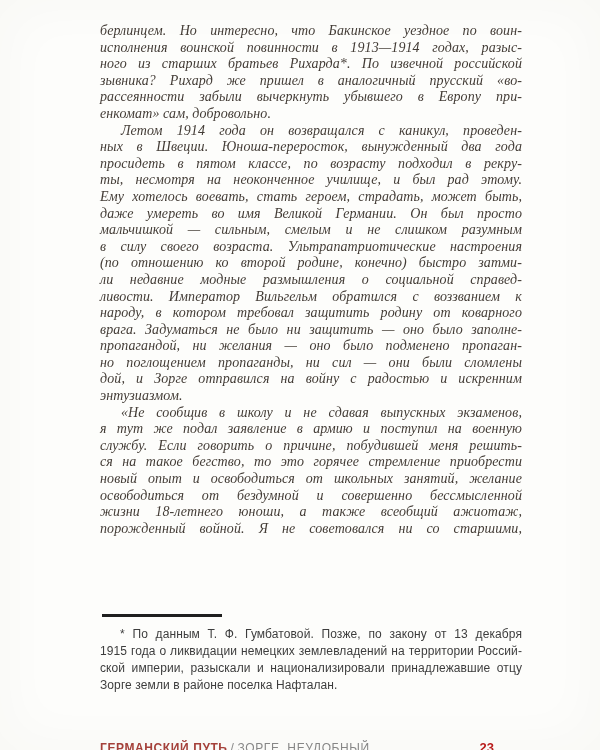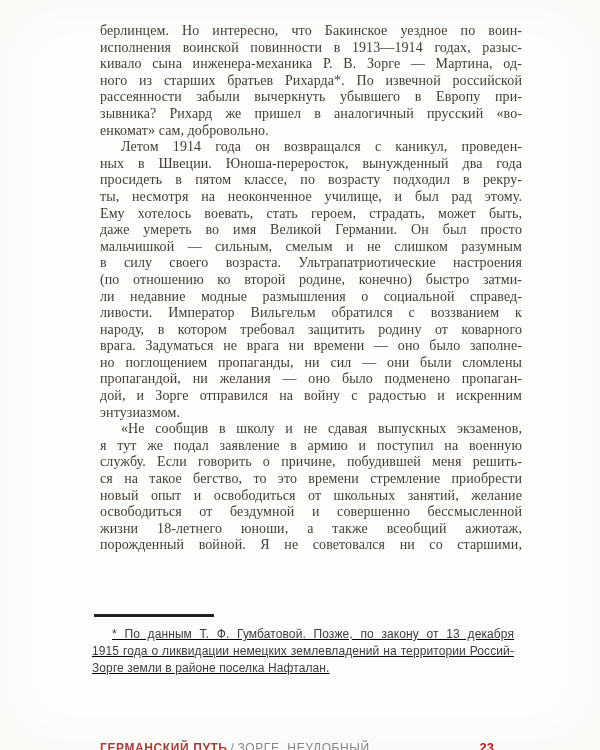--- a/index.html
+++ b/index.html
@@ -29,23 +29,22 @@
     text-align: justify;
     text-align-last: justify;
     height: 16.6px;
     overflow: visible;
   }
   .line.lastline { text-align-last: left; }
   .line.indent { text-indent: 21px; }
   
   .footnote {
     position: absolute;
-    left: 92px; top: 614px;
+    left: 100px; top: 614px;
     width: 422px;
-    text-decoration: underline;
   }
   .fn-rule {
     width: 120px; height: 3px;
     background: #1f1f1f;
     margin-left: 2px;
   }
   .fn-lines {
     margin-top: 9px;
     font-family: "Liberation Sans", sans-serif;
     font-size: 12px;
@@ -79,60 +78,60 @@
     font-weight: 700;
     color: #b91c1c;
     padding-right: 28px;
   }
 </style>
 </head>
 <body>
 
 <div class="page" style="background: rgb(253, 253, 251);">
 
-  <div class="text-block" id="body-text" style="color: rgb(67, 60, 54);">
+  <div class="text-block" id="body-text" style="color: rgb(67, 60, 54); font-style: italic;">
       <div class="line">берлинцем. Но интересно, что Бакинское уездное по воин-</div>
       <div class="line">исполнения воинской повинности в 1913—1914 годах, разыс-</div>
-      <div class="line">кивало сына инженера-механика Р. В. Зорге — Мартина, од-</div>
       <div class="line">ного из старших братьев Рихарда*. По извечной российской</div>
+      <div class="line">зывника? Рихард же пришел в аналогичный прусский «во-</div>
       <div class="line">рассеянности забыли вычеркнуть убывшего в Европу при-</div>
-      <div class="line">зывника? Рихард же пришел в аналогичный прусский «во-</div>
       <div class="line lastline">енкомат» сам, добровольно.</div>
       <div class="line indent">Летом 1914 года он возвращался с каникул, проведен-</div>
       <div class="line">ных в Швеции. Юноша-переросток, вынужденный два года</div>
       <div class="line">просидеть в пятом классе, по возрасту подходил в рекру-</div>
       <div class="line">ты, несмотря на неоконченное училище, и был рад этому.</div>
       <div class="line">Ему хотелось воевать, стать героем, страдать, может быть,</div>
       <div class="line">даже умереть во имя Великой Германии. Он был просто</div>
       <div class="line">мальчишкой — сильным, смелым и не слишком разумным</div>
       <div class="line">в силу своего возраста. Ультрапатриотические настроения</div>
       <div class="line">(по отношению ко второй родине, конечно) быстро затми-</div>
       <div class="line">ли недавние модные размышления о социальной справед-</div>
       <div class="line">ливости. Император Вильгельм обратился с воззванием к</div>
       <div class="line">народу, в котором требовал защитить родину от коварного</div>
-      <div class="line">врага. Задуматься не врага ни времени — оно было заполне-</div>
+      <div class="line">врага. Задуматься не было ни защитить — оно было заполне-</div>
+      <div class="line">пропагандой, ни желания — оно было подменено пропаган-</div>
       <div class="line">но поглощением пропаганды, ни сил — они были сломлены</div>
-      <div class="line">пропагандой, ни желания — оно было подменено пропаган-</div>
       <div class="line">дой, и Зорге отправился на войну с радостью и искренним</div>
       <div class="line lastline">энтузиазмом.</div>
       <div class="line indent">«Не сообщив в школу и не сдавая выпускных экзаменов,</div>
       <div class="line">я тут же подал заявление в армию и поступил на военную</div>
       <div class="line">службу. Если говорить о причине, побудившей меня решить-</div>
-      <div class="line">ся на такое бегство, то это времени стремление приобрести</div>
+      <div class="line">ся на такое бегство, то это горячее стремление приобрести</div>
       <div class="line">новый опыт и освободиться от школьных занятий, желание</div>
       <div class="line">освободиться от бездумной и совершенно бессмысленной</div>
       <div class="line">жизни 18-летнего юноши, а также всеобщий ажиотаж,</div>
       <div class="line">порожденный войной. Я не советовался ни со старшими,</div>
     </div>
 
   <div class="footnote">
     <div class="fn-rule" style="background: rgb(31, 31, 31);"></div>
     <div class="fn-lines" id="fn-lines">
         <div class="line indent">* По данным Т. Ф. Гумбатовой. Позже, по закону от 13 декабря</div>
         <div class="line">1915 года о ликвидации немецких землевладений на территории Россий-</div>
+        <div class="line">ской империи, разыскали и национализировали принадлежавшие отцу</div>
         <div class="line lastline">Зорге земли в районе поселка Нафталан.</div>
       </div>
   </div>
 
   <div class="footer">
     <div class="running-title">
       <span class="series" style="color: rgb(164, 64, 58);">ГЕРМАНСКИЙ ПУТЬ</span><span class="sep" style="color: rgb(134, 134, 134);">/</span><span class="chapter" style="color: rgb(134, 134, 134);">ЗОРГЕ. НЕУДОБНЫЙ</span>
     </div>
     <div class="page-num">23</div>
   </div>

